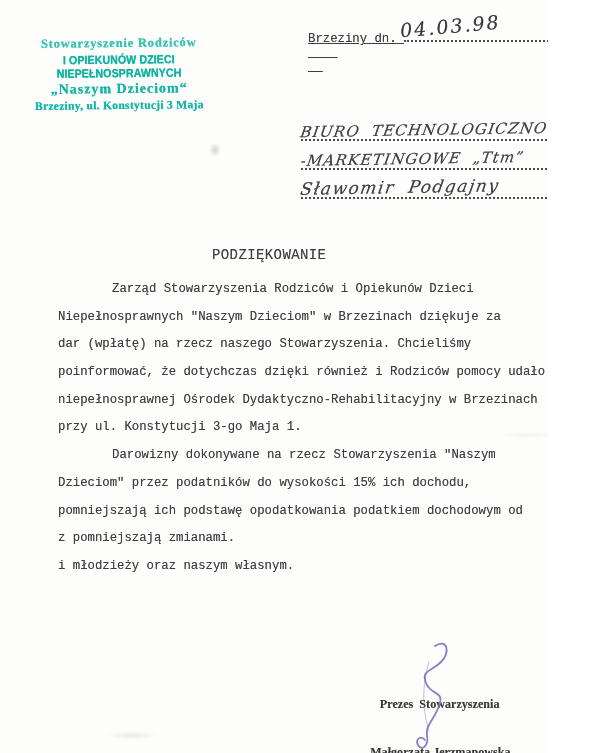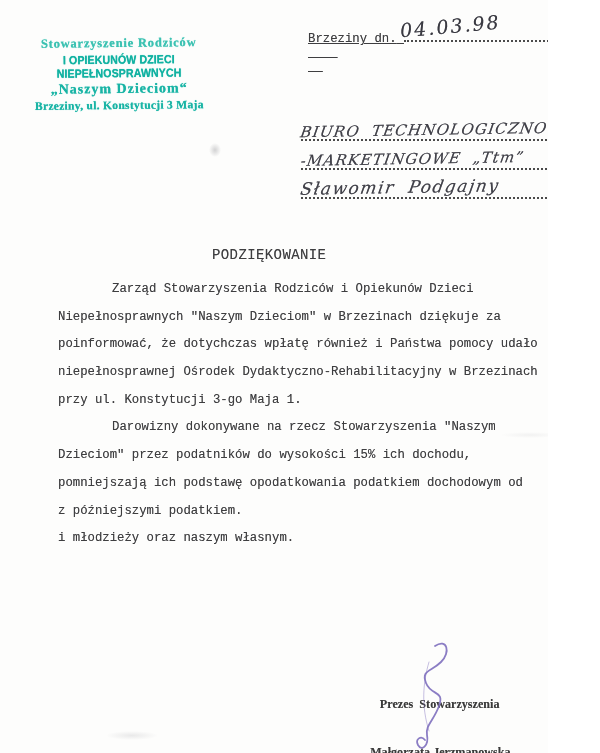--- a/index.html
+++ b/index.html
@@ -103,27 +103,28 @@
       <div class="recipient-line">
         <span>Sławomir  Podgajny</span>
       </div>
     </div>
 
   <div class="title">PODZIĘKOWANIE</div>
 
   <div class="body">
       <div class="body-line indent"><span>Zarząd Stowarzyszenia Rodziców i Opiekunów Dzieci</span></div>
       <div class="body-line"><span>Niepełnosprawnych "Naszym Dzieciom" w Brzezinach dziękuje za</span></div>
-      <div class="body-line"><span>poinformować, że dotychczas wpłatę również i Państwa pomocy udało</span></div>
+      <div class="body-line"><span>dar (wpłatę) na rzecz naszego Stowarzyszenia. Chcieliśmy</span></div>
+      <div class="body-line"><span>poinformować, że dotychczas dzięki również i Rodziców pomocy udało</span></div>
       <div class="body-line"><span>niepełnosprawnej Ośrodek Dydaktyczno-Rehabilitacyjny w Brzezinach</span></div>
       <div class="body-line"><span>przy ul. Konstytucji 3-go Maja 1.</span></div>
       <div class="body-line indent"><span>Darowizny dokonywane na rzecz Stowarzyszenia "Naszym</span></div>
       <div class="body-line"><span>Dzieciom" przez podatników do wysokości 15% ich dochodu,</span></div>
       <div class="body-line"><span>pomniejszają ich podstawę opodatkowania podatkiem dochodowym od</span></div>
-      <div class="body-line"><span>z późniejszymi podatkiem.</span></div>
+      <div class="body-line"><span>z pomniejszają zmianami.</span></div>
       <div class="body-line"><span>i młodzieży oraz naszym własnym.</span></div>
     </div>
 
   <div class="sig-stamp">
     <div class="role">Prezes  Stowarzyszenia</div>
     <div>Małgorzata Jerzmanowska</div>
   </div>
 
   <svg class="sig-svg" width="64" height="118" viewBox="0 0 64 118">
     <path d="M 36 10 C 48 2, 52 16, 42 26 C 32 36, 22 34, 27 47 C 32 60, 46 54, 40 70 C 35 84, 26 90, 28 99 C 30 109, 23 116, 19 109 C 16 103, 22 99, 26 104" fill="none" stroke="#8172bf" stroke-width="1.8" stroke-linecap="round" opacity="0.92"></path>

